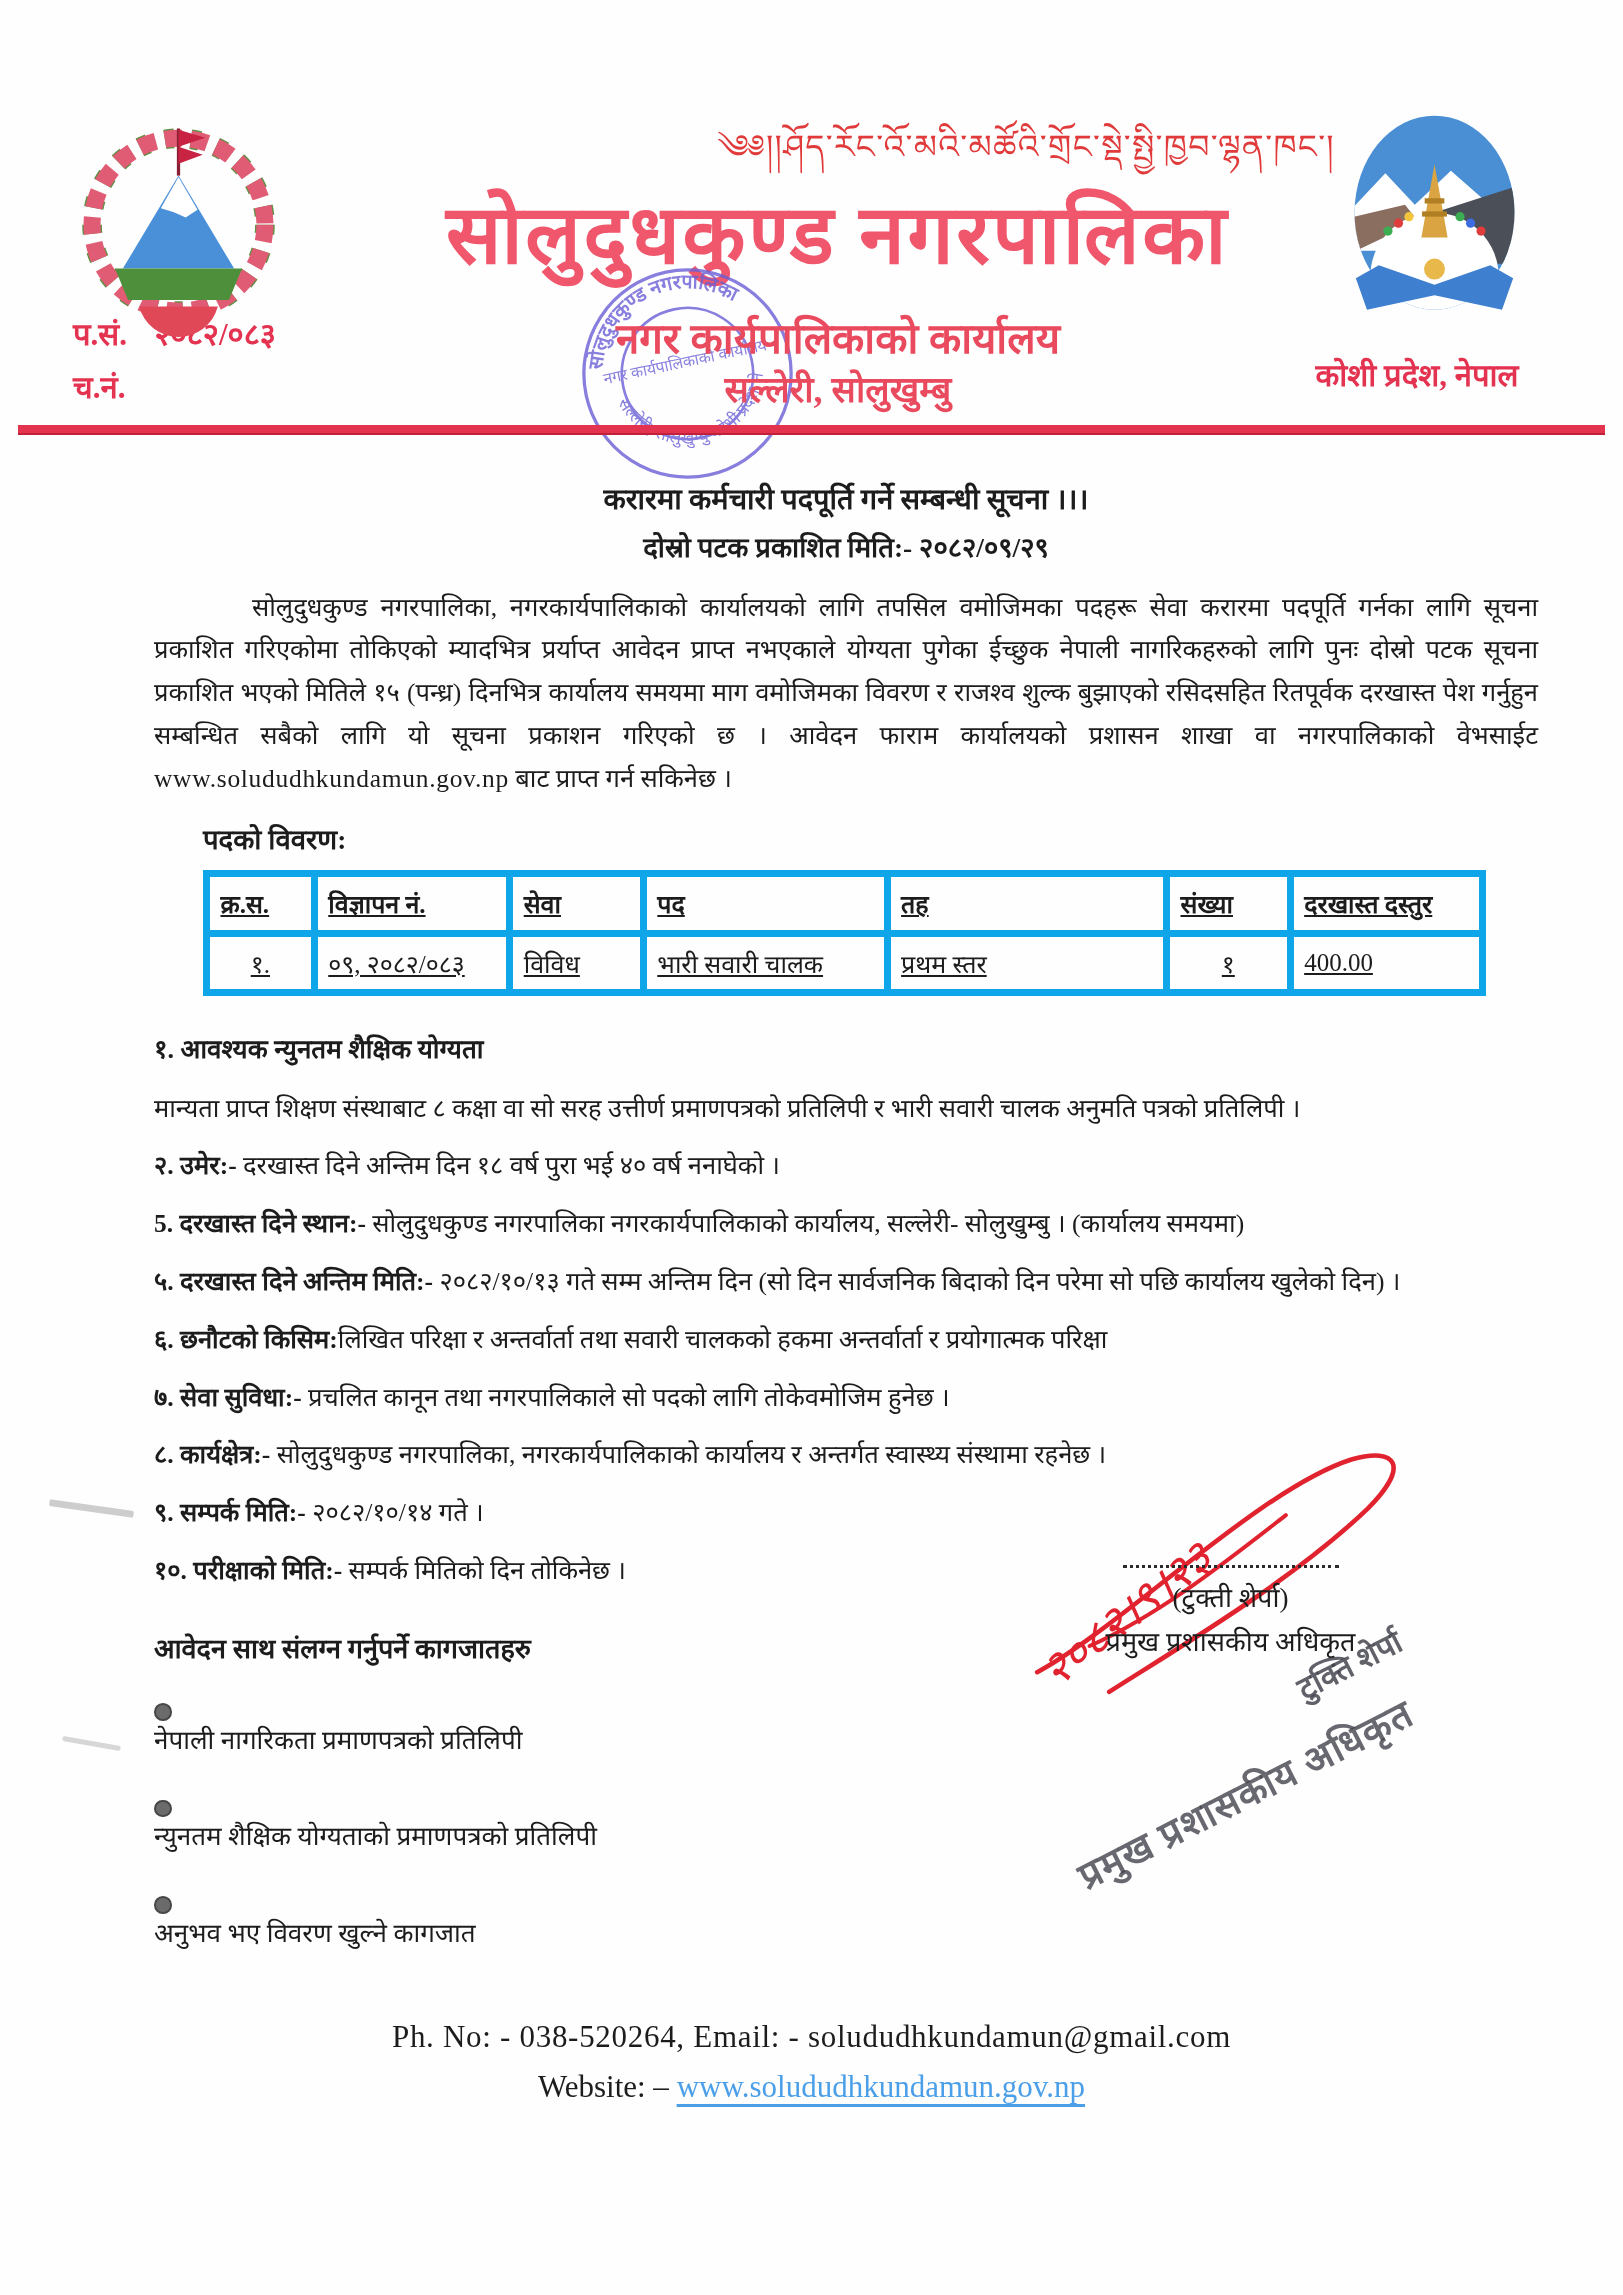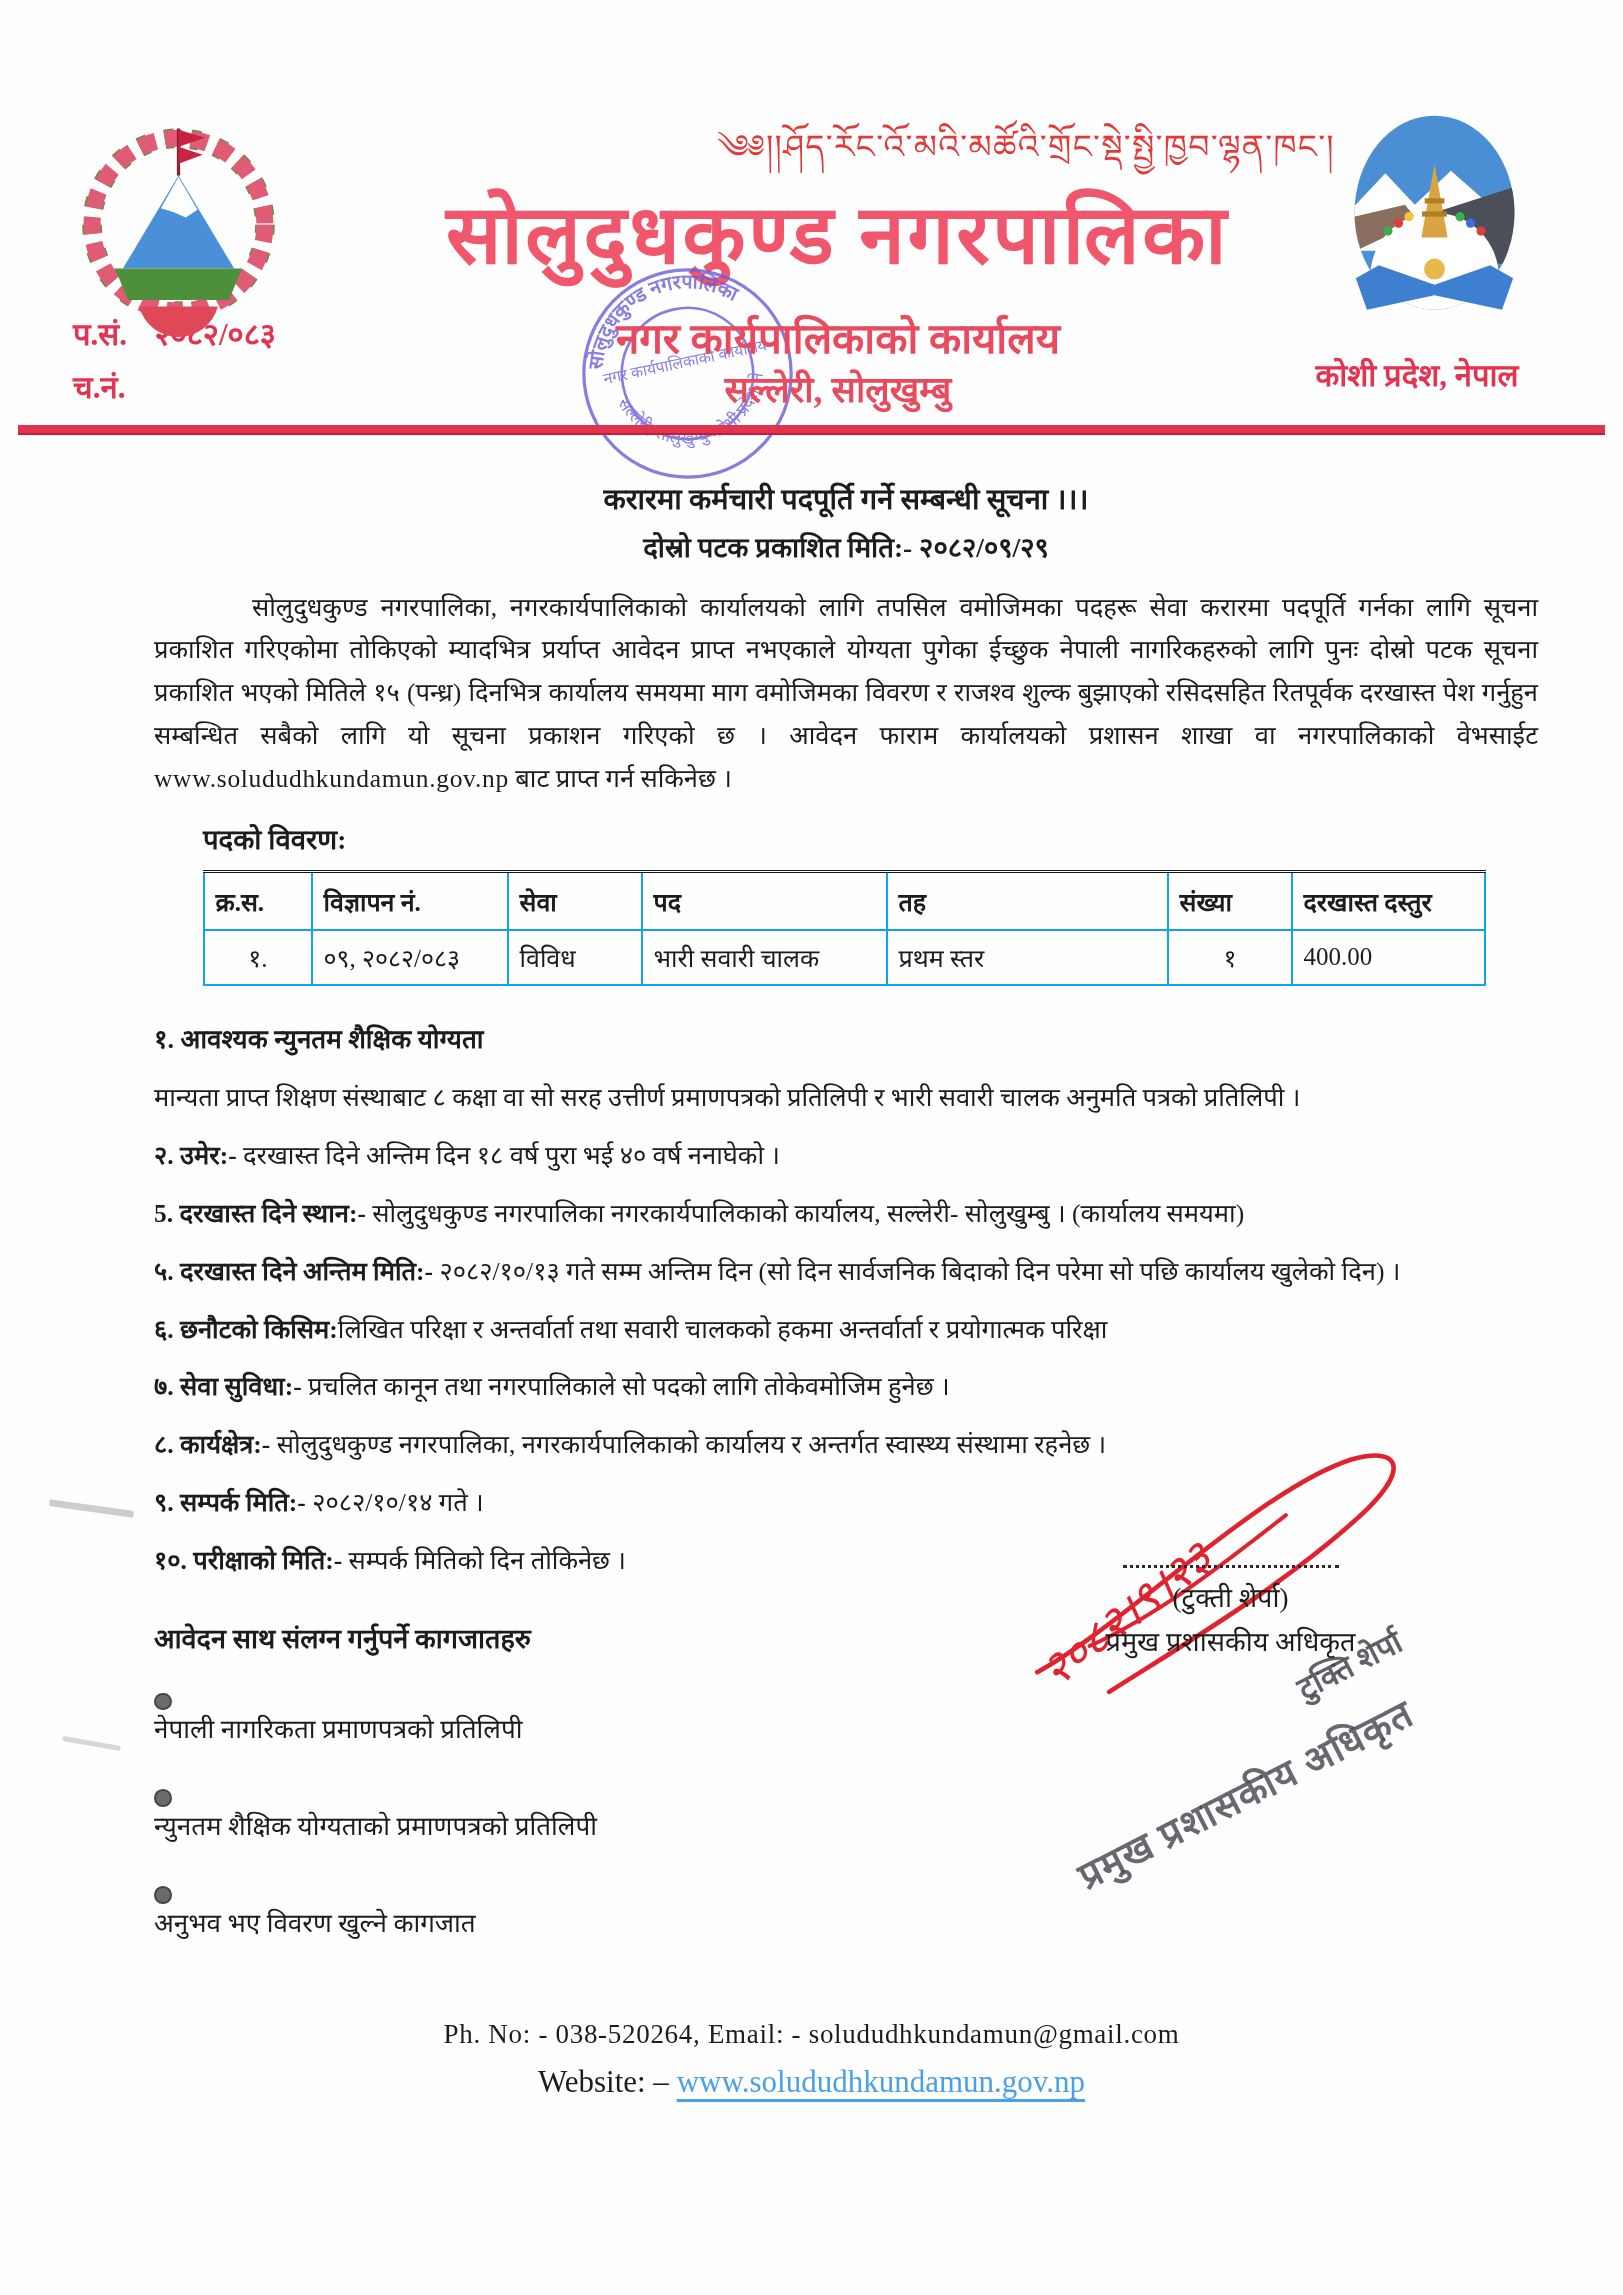--- a/index.html
+++ b/index.html
@@ -47,21 +47,21 @@
   .para {
     margin-top:22px; font-size:25.5px; line-height:1.68; text-align:justify;
     text-indent:98px;
   }
   .para .weblink { letter-spacing:0.7px; }
   .table-heading { margin:19.6px 0 13px 49px; font-size:27.5px; font-weight:700; }
   table.vacancy {
     margin-left:49px; width:1283px; border-collapse:collapse;
     font-size:25px;
   }
-  table.vacancy th, table.vacancy td { border:2px solid #0ea5e9; padding:9.2px 10.5px; }
+  table.vacancy th, table.vacancy td { border:7px solid #0ea5e9; padding:9.2px 10.5px;text-decoration:underline; }
   table.vacancy th { font-weight:700; text-align:left; height:58px; vertical-align:middle; }
   table.vacancy td { height:55px; vertical-align:middle; }
   .c-center { text-align:center; }
   table.vacancy { border-top:3.9px double #151515; }
 
   .items { margin-top:34px; font-size:25.5px; }
   .item  { margin-bottom:18.3px; line-height:1.55; }
   .item .item-label { font-weight:700; }
   .item.heading-only .item-label { font-size:26px; }
 
@@ -87,21 +87,21 @@
     position:absolute; left:1293px; top:1643px; font-size:31px; font-weight:700;
     color:rgba(62,62,72,.82); transform:rotate(-27deg); white-space:nowrap;
   }
   .stamp-designation {
     position:absolute; left:1060px; top:1767px; font-size:38px; font-weight:700;
     color:rgba(62,62,72,.78); transform:rotate(-27deg); white-space:nowrap; letter-spacing:1.3px;
   }
 
   
   .footer { position:absolute; left:0; top:2019px; width:1623px; text-align:center; }
-  .footer .line1 { font-size:27px; letter-spacing:0.7px; }
+  .footer .line1 { font-size:31px; letter-spacing:0.7px; }
   .footer .line2 { font-size:31px; margin-top:14.4px; }
   .footer a { color:#4a9fe8; text-decoration:underline; text-decoration-thickness:2.6px; text-underline-offset:6.5px; }
 
   .artifact { position:absolute; background:rgba(40,40,40,.45); border-radius:2px; }
 </style>
 </head>
 <body>
 
 <div class="tibetan">༄༅།།ཤོད་རོང་འོ་མའི་མཚོའི་གྲོང་སྡེ་སྤྱི་ཁྱབ་ལྷན་ཁང་།</div>
 

